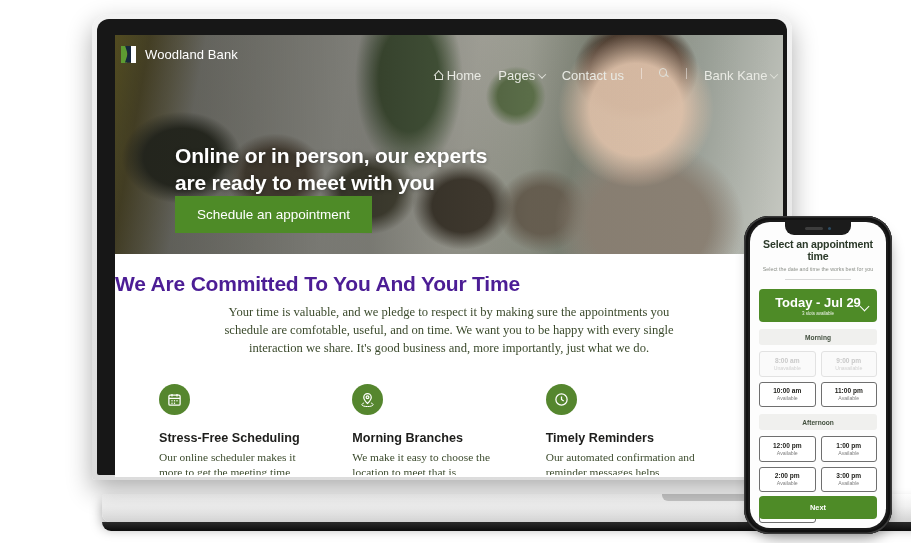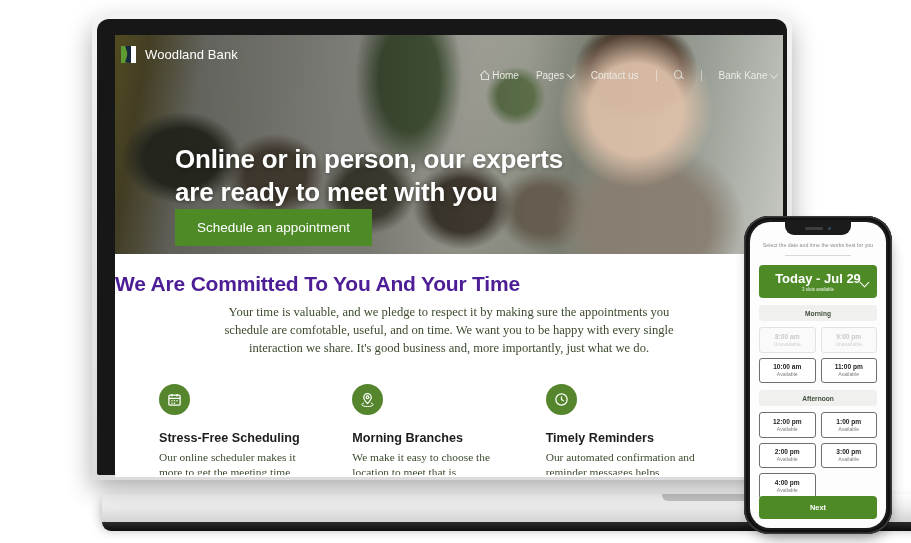--- a/index.html
+++ b/index.html
@@ -48,35 +48,35 @@
   
   .nav{position:absolute;left:0;right:0;top:0;height:38px;display:flex;align-items:center;
     padding:0 6px;z-index:4;color:#ffffff;}
   .brand{display:flex;align-items:center;gap:9px;}
   .logo{width:15px;height:17px;position:relative;display:block;}
   .logo .l-green{position:absolute;left:0;top:0;width:6px;height:17px;background:#5d9b32;}
   .logo .l-navy{position:absolute;left:4px;top:0;width:6px;height:17px;background:#17283c;
     clip-path:polygon(0 0,100% 0,100% 100%,0 100%,45% 50%);}
   .logo .l-white{position:absolute;left:10px;top:0;width:5px;height:17px;background:#ffffff;}
   .brand-name{font-size:13px;letter-spacing:.1px;color:#fff;}
-  .nav-right{margin-left:auto;display:flex;gap:17px;font-size:10px;color:#e9eae4;margin-top:43px;}
+  .nav-right{margin-left:auto;display:flex;gap:17px;font-size:13px;color:#e9eae4;margin-top:43px;}
   .nav-item{display:flex;align-items:center;gap:3.5px;white-space:nowrap;}
   .chev{display:inline-block;width:5px;height:5px;border-right:1px solid #dfe0d9;border-bottom:1px solid #dfe0d9;
     transform:rotate(45deg) translate(-1px,-1px);}
   .nav-sep{width:1px;height:11px;background:rgba(255,255,255,.45);}
   .home-ico{width:8px;height:8px;position:relative;display:inline-block;}
   .home-ico:before{content:"";position:absolute;left:0;top:3px;width:6px;height:4px;border:1px solid #dfe0d9;border-top:0;}
   .home-ico:after{content:"";position:absolute;left:0px;top:0px;width:5.6px;height:5.6px;
     border-top:1px solid #dfe0d9;border-right:1px solid #dfe0d9;transform:rotate(-45deg);transform-origin:50% 50%;}
   .search-ico{width:10px;height:10px;position:relative;display:inline-block;}
   .search-ico:before{content:"";position:absolute;left:0;top:0;width:6.5px;height:6.5px;border:1px solid #dfe0d9;border-radius:50%;}
   .search-ico:after{content:"";position:absolute;left:6px;top:6.6px;width:4px;height:1px;background:#dfe0d9;transform:rotate(45deg);}
 
   .hero-copy{position:absolute;left:60px;top:108px;z-index:3;}
-  .hero-h1{margin:0;color:#fff;font-size:26px;line-height:1.27;font-weight:bold;letter-spacing:-.2px;
+  .hero-h1{margin:0;color:#fff;font-size:21px;line-height:1.27;font-weight:bold;letter-spacing:-.2px;
     text-shadow:0 1px 4px rgba(0,0,0,.35);}
   .cta{display:inline-block;background:#4e8b27;color:#fff;font-size:13.5px;
     padding:11px 22px;border:0;cursor:pointer;font-family:"Liberation Sans",sans-serif;}
 
   
   .content{background:#fff;padding:18px 0 0;}
   .sec-title{margin:0;text-align:left;font-size:21px;font-weight:bold;color:#4c1d95;letter-spacing:-.2px;}
   .sec-sub{margin:8px auto 0;max-width:470px;text-align:center;color:#3b4a2c;
     font-family:"Liberation Serif",serif;font-size:12.6px;line-height:1.42;}
 
@@ -241,20 +241,21 @@
   <div class="phone">
     <div class="phone-shadow"></div>
     <div class="phone-frame"></div>
     <div class="phone-screen">
       <div class="notch">
         <span class="notch-speaker"></span>
         <span class="notch-cam"></span>
       </div>
 
       <div class="p-body">
+        <h1 class="p-title">Select an appointment time</h1>
         <p class="p-sub">Select the date and time the works best for you</p>
         <div class="p-divider"></div>
 
         <div class="p-date">
           <div class="p-date-main">Today - Jul 29</div>
           <div class="p-date-sub">3 slots available</div>
           <span class="p-date-chev"></span>
         </div>
 
         <div>

